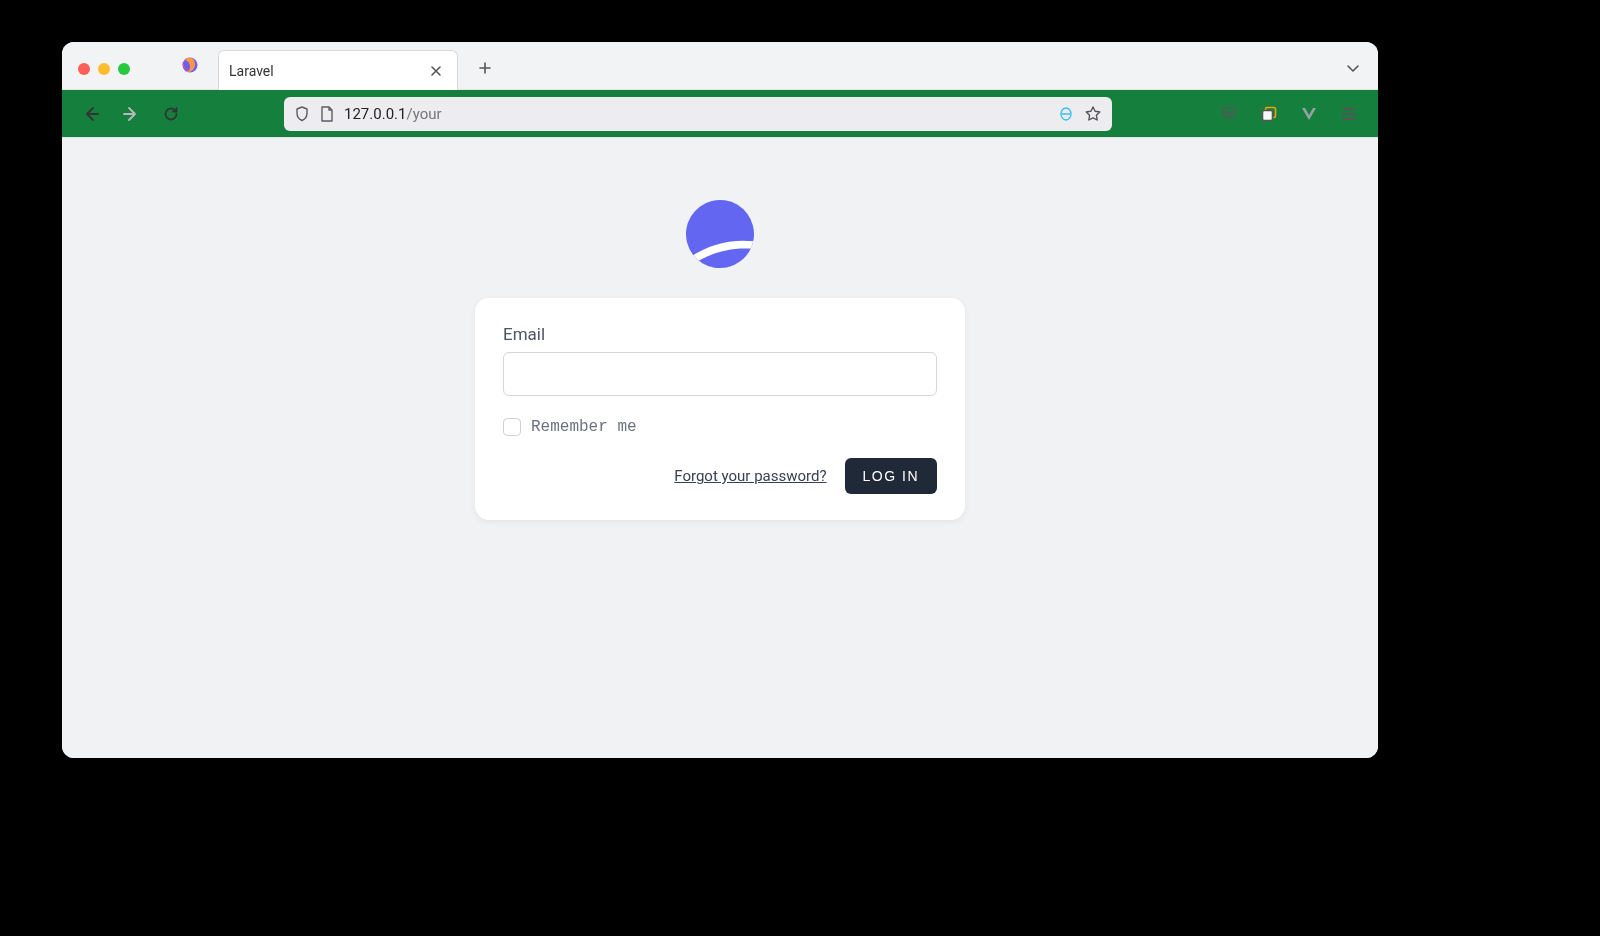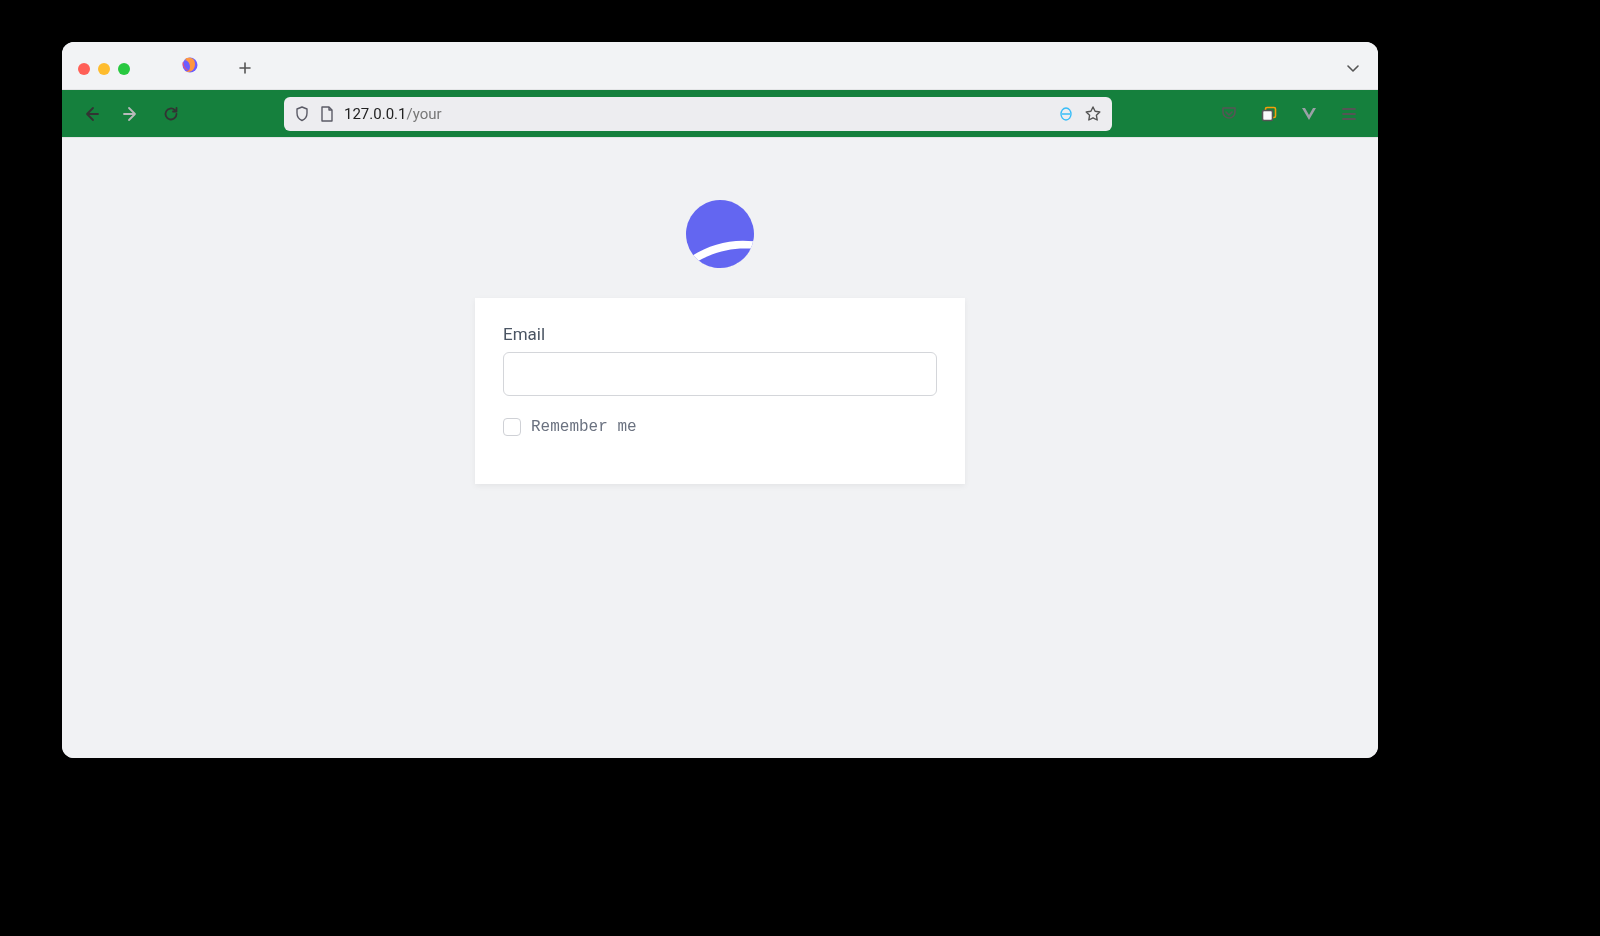--- a/index.html
+++ b/index.html
@@ -89,21 +89,21 @@
     display:flex; align-items:flex-start; justify-content:center;
     padding-top: 60px;
     overflow:hidden;
   }
   .auth-wrap { display:flex; flex-direction:column; align-items:center; }
   .app-logo { width:72px; height:72px; margin-bottom:28px; }
 
   .card {
     width: 490px;
     background:#fff;
-    border-radius:0;
+    border-radius:14px;
     box-shadow: 0 2px 6px rgba(0,0,0,.06);
     padding: 26px 28px 26px 28px;
   }
   .field { margin-bottom: 22px; }
   .label { font-size:17px; color:#4b5563; margin-bottom:8px; display:block; font-weight:400; }
   .input {
     width:100%; height:44px;
     border:1px solid #d4d6da; border-radius:6px;
     background:#fff; font-size:16px; padding:0 12px;
   }
@@ -132,20 +132,28 @@
       <div class="dot grn"></div>
     </div>
     <div class="ff-logo">
       <svg viewBox="0 0 24 24" width="20" height="20">
         <circle cx="12" cy="12" r="9" fill="#6b5cff"></circle>
         <path d="M5 6c4 0 7 4 7 8s-2 6-6 6c6 2 12-2 12-9S13 2 6 4c2 1 3 1-1 2z" fill="#ff9640"></path>
         <path d="M4 8c0 7 5 11 10 11-6 1-11-4-11-9 0-1 .4-2 1-2z" fill="#ff4f5e"></path>
       </svg>
     </div>
 
+    <div class="tab">
+      <span class="title">Laravel</span>
+      <span class="close">
+        <svg width="14" height="14" viewBox="0 0 14 14">
+            <path d="M3 3l8 8M11 3l-8 8" stroke="#555" stroke-width="1.6" stroke-linecap="round"></path>
+          </svg>
+      </span>
+    </div>
 
     <div class="new-tab">
       <svg width="14" height="14" viewBox="0 0 14 14">
           <path d="M7 2v10M2 7h10" stroke="#555" stroke-width="1.6" stroke-linecap="round"></path>
         </svg>
     </div>
 
     <div class="spacer"></div>
     <div class="chev">
       <svg width="16" height="16" viewBox="0 0 16 16">
@@ -249,18 +257,22 @@
 
       <div class="card">
         <div class="field">
           <label class="label">Email</label>
           <input class="input" type="email" style="">
         </div>
         <div class="remember">
           <span class="cb"></span>
           <span>Remember me</span>
         </div>
+        <div class="actions">
+          <a class="forgot">Forgot your password?</a>
+          <button class="login-btn">LOG IN</button>
+        </div>
       </div>
 
     </div>
   </div>
 
 </div>
 
 </body></html>

